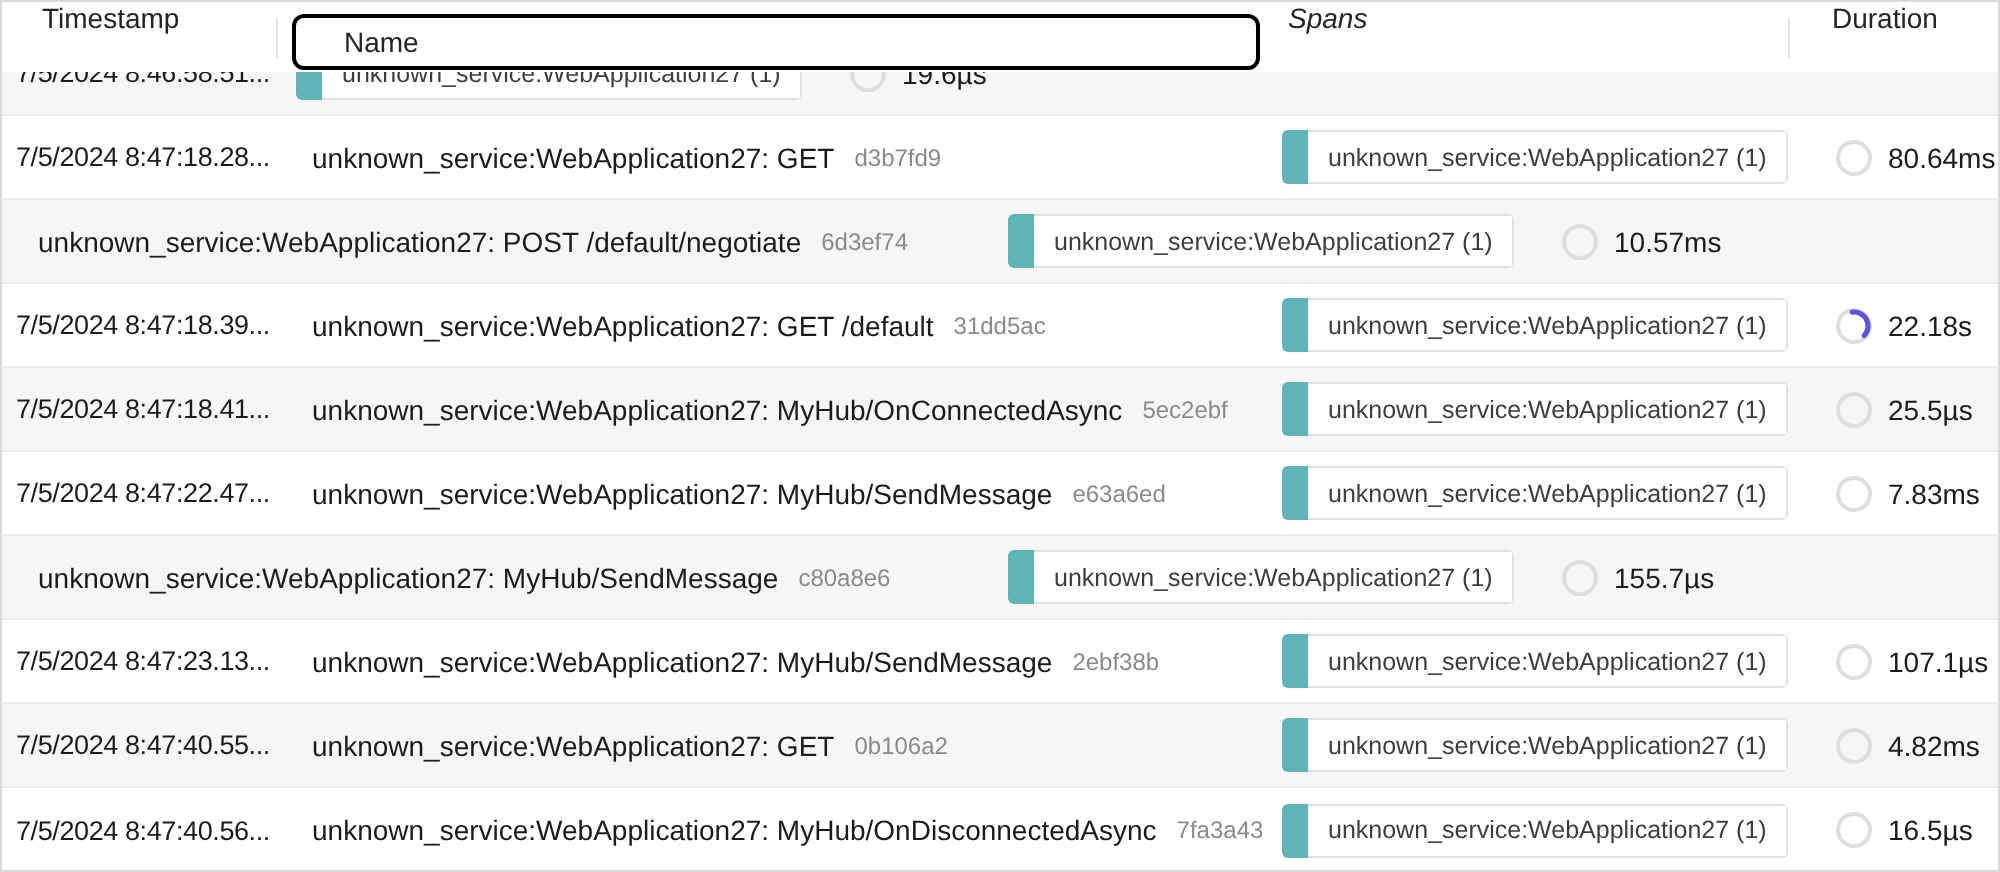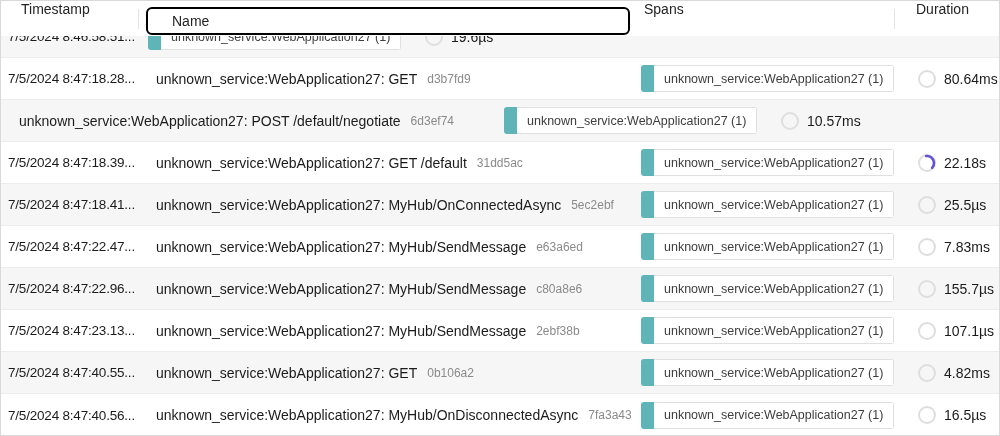--- a/index.html
+++ b/index.html
@@ -24,21 +24,21 @@
     z-index: 3;
   }
   .hdr-label {
     position: absolute;
     top: 0;
     font-size: 14px;
     color: #242424;
     white-space: nowrap;
   }
   .hdr-timestamp { left: 20px; }
-  .hdr-spans     { left: 643px; }
+  .hdr-spans     { left: 643px; font-style: italic; }
   .hdr-duration  { left: 915px; }
   .hdr-divider {
     position: absolute;
     top: 8px;
     width: 1px;
     height: 20px;
     background: #e4e4e4;
   }
   .hdr-divider.d1 { left: 137px; }
   .hdr-divider.d2 { left: 893px; }
@@ -271,21 +271,20 @@
     <div class="cell cell-duration">
       <span class="duration-icon">
         <span class="ring"></span>
 
       </span>
       <span class="duration-text">7.83ms</span>
     </div>
   </div>
 
   <div class="row alt">
-    <div class="cell cell-timestamp">7/5/2024 8:47:22.96...</div>
     <div class="cell cell-name">
       <span class="trace-name">unknown_service:WebApplication27: MyHub/SendMessage</span>
       <span class="trace-id">c80a8e6</span>
     </div>
     <div class="cell cell-spans">
       <span class="span-badge">
         <span class="span-color"></span>
         <span class="span-label">unknown_service:WebApplication27 (1)</span>
       </span>
     </div>

